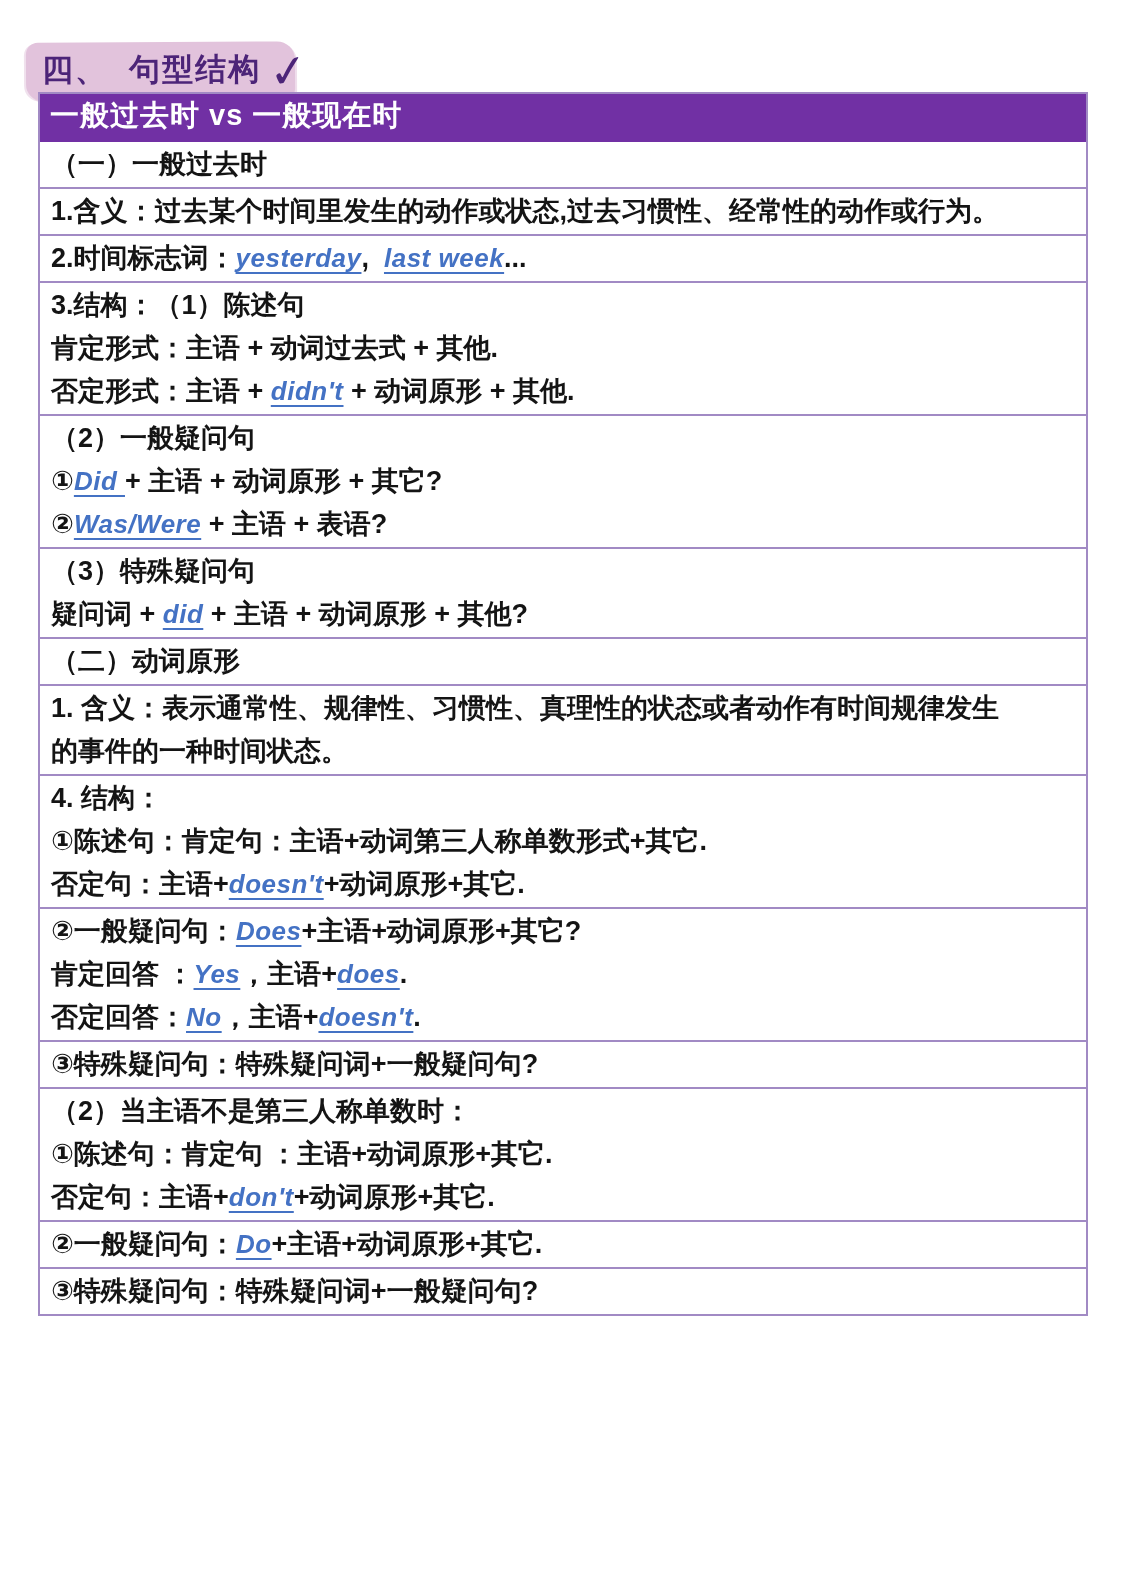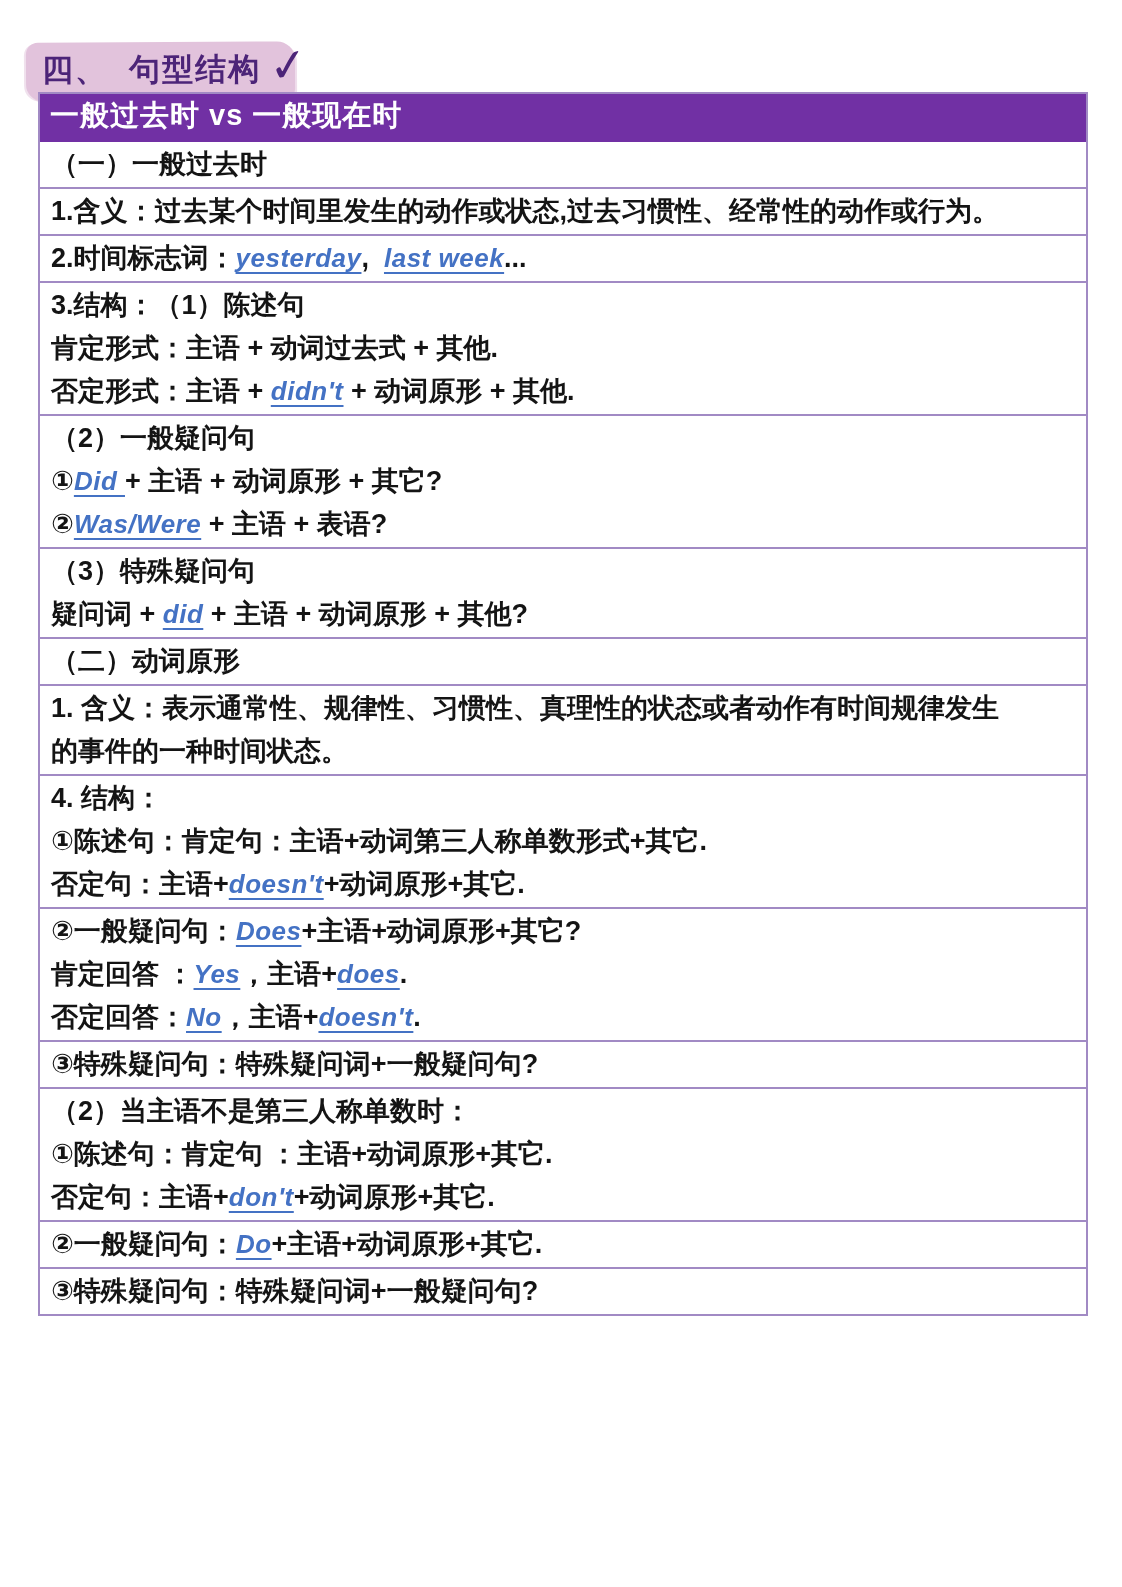--- a/index.html
+++ b/index.html
@@ -19,21 +19,21 @@
     font-family:"Liberation Sans","DejaVu Sans",sans-serif;
     color:var(--body-text);
     position:relative;
     overflow:hidden;
   }
   .page{position:absolute;inset:0;}
 
   
   .title-wrap{
     position:absolute;left:26px;top:42px;
-    display:flex;align-items:flex-start;
+    display:flex;align-items:center;
   }
   .title-highlight{
     display:inline-block;
     background:var(--title-highlight);
     padding:7px 34px 9px 16px;
     border-radius:12px 18px 10px 16px;
     transform:rotate(-0.3deg);
     box-shadow:2px 2px 0 rgba(226,195,220,.55), -2px 1px 0 rgba(226,195,220,.5);
   }
   .title-text{

